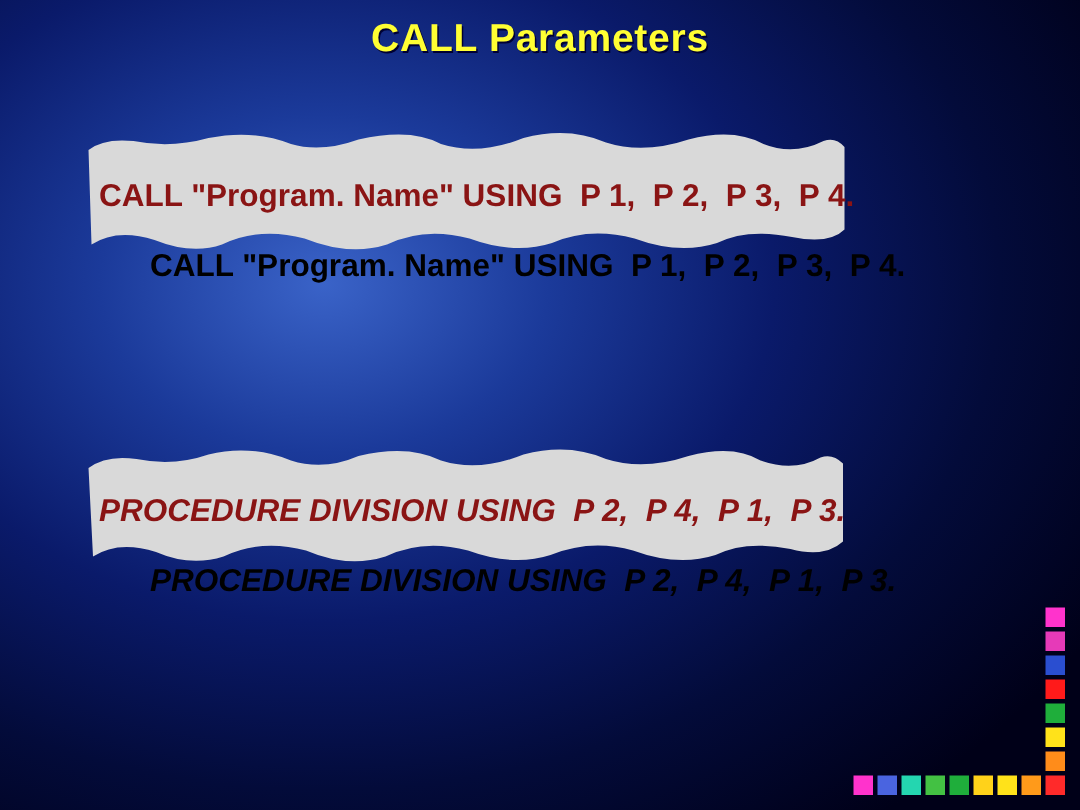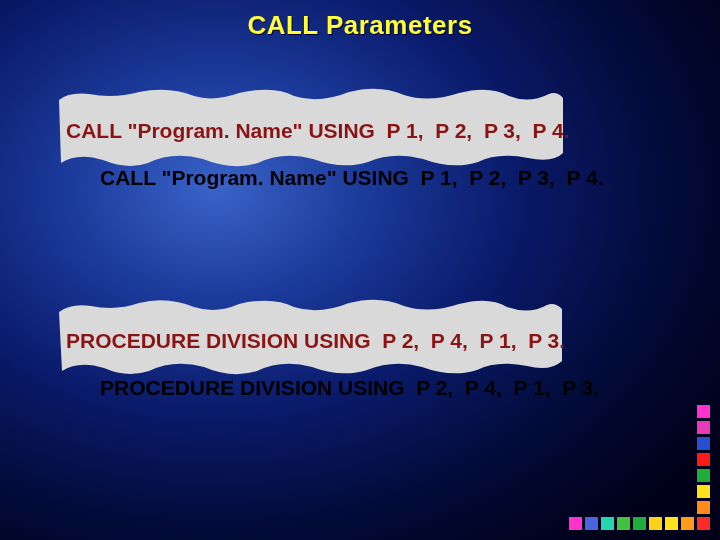--- a/index.html
+++ b/index.html
@@ -45,21 +45,21 @@
     position: relative;
     z-index: 1;
   }
   .box {
     position: absolute;
     left: 55px;
     width: 562px;
     height: 86px;
   }
   .box.first { top: 88px; }
-  .box.second { top: 298px; }
+  .box.second { top: 298px; font-style: italic; }
   .torn {
     position: absolute;
     inset: 0;
   }
   .torn svg { display: block; }
   .code {
     position: absolute;
     left: 10px;
     top: 30px;
     font-size: 21px;

